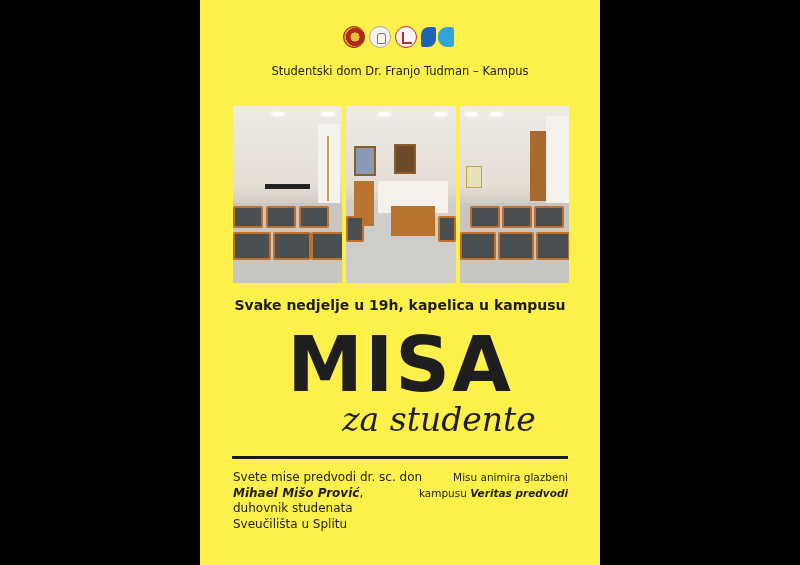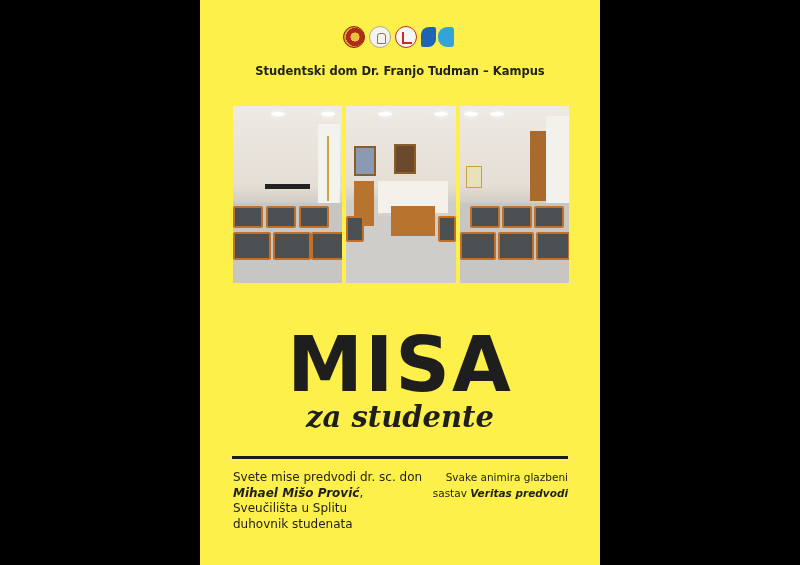--- a/index.html
+++ b/index.html
@@ -39,21 +39,21 @@
       position: absolute; left: 0; top: 1px; width: 15px; height: 20px;
       background: #1f63b8; border-radius: 8px 2px 8px 2px;
     }
     .logo-sc .c {
       position: absolute; left: 17px; top: 1px; width: 16px; height: 20px;
       background: #33a3dc; border-radius: 9px 3px 3px 9px;
     }
     .venue {
       position: absolute; left: 0; top: 62px; width: 400px;
       text-align: center;
-      font-size: 11.5px; font-weight: bold; line-height: 18px;
+      font-size: 11.5px; font-weight: normal; line-height: 18px;
       color: #222;
     }
     .photos {
       position: absolute; left: 33px; top: 106px;
       width: 336px; height: 177px;
       display: flex; gap: 4px;
     }
     .photo {
       flex: 1; height: 100%; position: relative; overflow: hidden;
       background: linear-gradient(180deg, #eeeae4 0%, #e4ded5 45%, #c9c3bb 60%, #b9b4ad 100%);
@@ -91,22 +91,22 @@
     .title {
       position: absolute; left: 0; top: 327px; width: 400px;
       text-align: center;
       font-size: 76px; font-weight: bold; line-height: 76px;
       letter-spacing: 2px; color: #1e1e1e;
     }
     .subtitle {
       position: absolute; left: 0; top: 400px; width: 400px;
       text-align: center;
       font-family: "DejaVu Serif", serif;
-      font-style: italic; font-weight: bold;
-      font-size: 29px; color: #1e1e1e;
+      font-style: italic; font-weight: normal;
+      font-size: 33px; color: #1e1e1e; padding-left: 39px;
     }
     .divider {
       position: absolute; left: 32px; top: 456px; width: 336px; height: 3px;
       background: #1a1a1a;
     }
     .info-left {
       position: absolute; left: 33px; top: 470px;
       font-size: 12px; line-height: 15.7px; color: #1e1e1e;
     }
     .info-right {
@@ -171,32 +171,33 @@
       <div class="floor"></div>
       <div class="chair" style="left:10px;top:100px;"></div>
       <div class="chair" style="left:42px;top:100px;"></div>
       <div class="chair" style="left:74px;top:100px;"></div>
       <div class="chair" style="left:0;top:126px;width:36px;height:28px;"></div>
       <div class="chair" style="left:38px;top:126px;width:36px;height:28px;"></div>
       <div class="chair" style="left:76px;top:126px;width:34px;height:28px;"></div>
     </div>
   </div>
 
+  <div class="schedule">Svake nedjelje u 19h, kapelica u kampusu</div>
 
   <div class="title">MISA</div>
 
   <div class="subtitle">za studente</div>
 
   <div class="divider"></div>
 
   <div class="info-left">
     <div>Svete mise predvodi dr. sc. don</div>
     <div><span class="b">Mihael Mišo Prović</span><span>,</span></div>
+    <div>duhovnik studenata</div>
     <div>Sveučilišta u Splitu</div>
-    <div>duhovnik studenata</div>
   </div>
 
   <div class="info-right">
-    <div>Svake animira glazbeni</div>
-    <div><span>sastav </span><span class="b">Veritas predvodi</span></div>
+    <div>Misu animira glazbeni</div>
+    <div><span>kampusu </span><span class="b">Veritas predvodi</span></div>
   </div>
 
 </div>
 
 </body></html>

